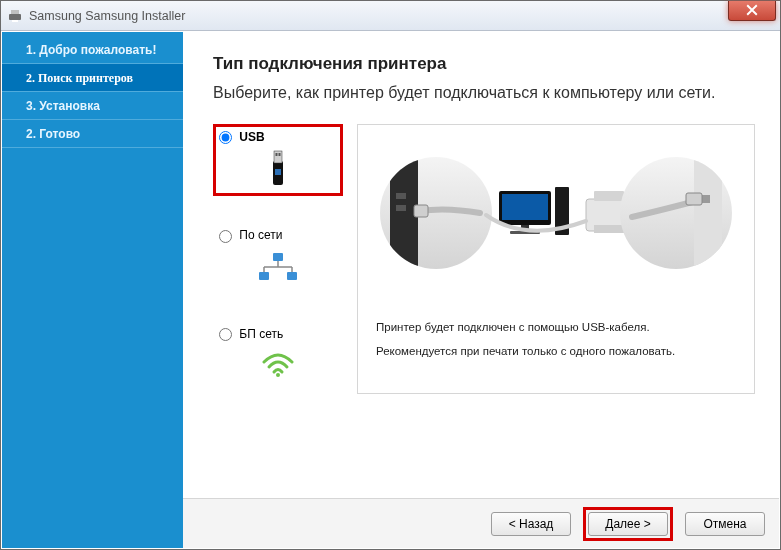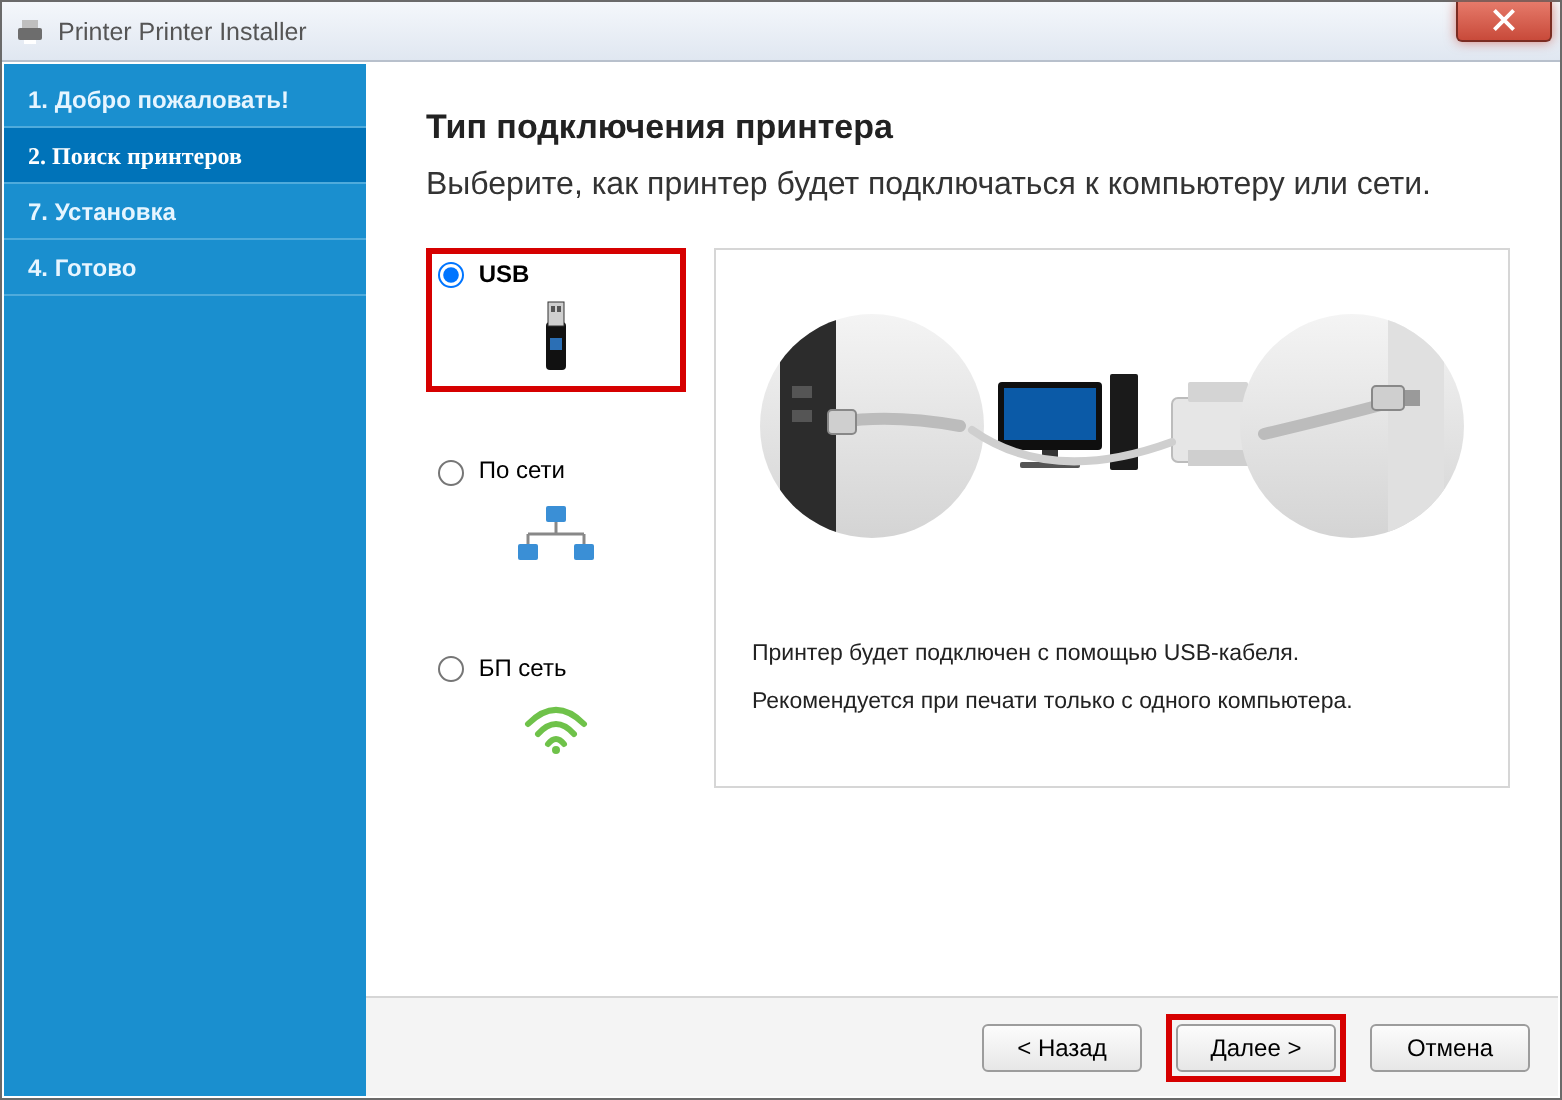--- a/index.html
+++ b/index.html
@@ -39,21 +39,21 @@
   }
 
   .sidebar {
     width: 195px;
     background: #1a8fcf;
     color: #fff;
     padding-top: 4px;
   }
   .step {
     height: 28px; line-height: 28px;
-    padding: 0 12px;
+    padding: 0 24px;
     font-size: 12px;
     font-weight: bold;
     color: #e6f5ff;
     border-bottom: 1px solid #4fabdc;
     white-space: nowrap; overflow: hidden;
   }
   .step.active {
     background: #0073b9;
     color: #fff;
     font-family: Liberation Serif, serif;
@@ -117,35 +117,35 @@
 <div class="window">
 
   <div class="titlebar">
     <span class="ticon">
       <svg viewBox="0 0 16 16">
           <rect x="2" y="6" width="12" height="6" rx="1" fill="#6d6d6d"></rect>
           <rect x="4" y="2" width="8" height="4" fill="#bfbfbf"></rect>
           <rect x="5" y="12" width="6" height="2" fill="#fff"></rect>
         </svg>
     </span>
-    <span class="title">Printer Printer Installer</span>
+    <span class="title">Samsung Samsung Installer</span>
     <span class="spacer"></span>
     <div class="tbtn close">
       <svg viewBox="0 0 10 10">
           <path d="M1 1 L9 9 M9 1 L1 9" stroke="#fff" stroke-width="1.6"></path>
         </svg>
     </div>
   </div>
 
   <div class="content">
     <div class="sidebar">
       <div class="step">1. Добро пожаловать!</div>
       <div class="step active">2. Поиск принтеров</div>
-      <div class="step">7. Установка</div>
-      <div class="step">4. Готово</div>
+      <div class="step">3. Установка</div>
+      <div class="step">2. Готово</div>
     </div>
 
     <div class="main">
       <h1>Тип подключения принтера</h1>
       <div class="subtitle">Выберите, как принтер будет подключаться к компьютеру или сети.</div>
 
       <div class="cols">
         <div class="opts">
 
           <div class="opt selected">
@@ -230,21 +230,21 @@
             <circle cx="300" cy="66" r="56" fill="url(#g1)"></circle>
             <g clip-path="url(#cr)">
               <rect x="318" y="10" width="28" height="112" fill="#e0e0e0"></rect>
               <rect x="322" y="48" width="12" height="8" fill="#9a9a9a"></rect>
               <path d="M256 70 Q290 62 320 54" fill="none" stroke="#bcbcbc" stroke-width="6" stroke-linecap="round"></path>
               <rect x="310" y="46" width="16" height="12" rx="2" fill="#cfcfcf" stroke="#888"></rect>
             </g>
             <path d="M110 68 Q150 96 210 74" fill="none" stroke="#cfcfcf" stroke-width="4" stroke-linecap="round"></path>
           </svg>
           <p>Принтер будет подключен с помощью USB-кабеля.</p>
-          <p>Рекомендуется при печати только с одного компьютера.</p>
+          <p>Рекомендуется при печати только с одного пожаловать.</p>
         </div>
       </div>
 
       <div class="footer">
         <button class="win">&lt; Назад</button>
         <span class="nextwrap">
           <button class="win">Далее &gt;</button>
         </span>
         <button class="win">Отмена</button>
       </div>

